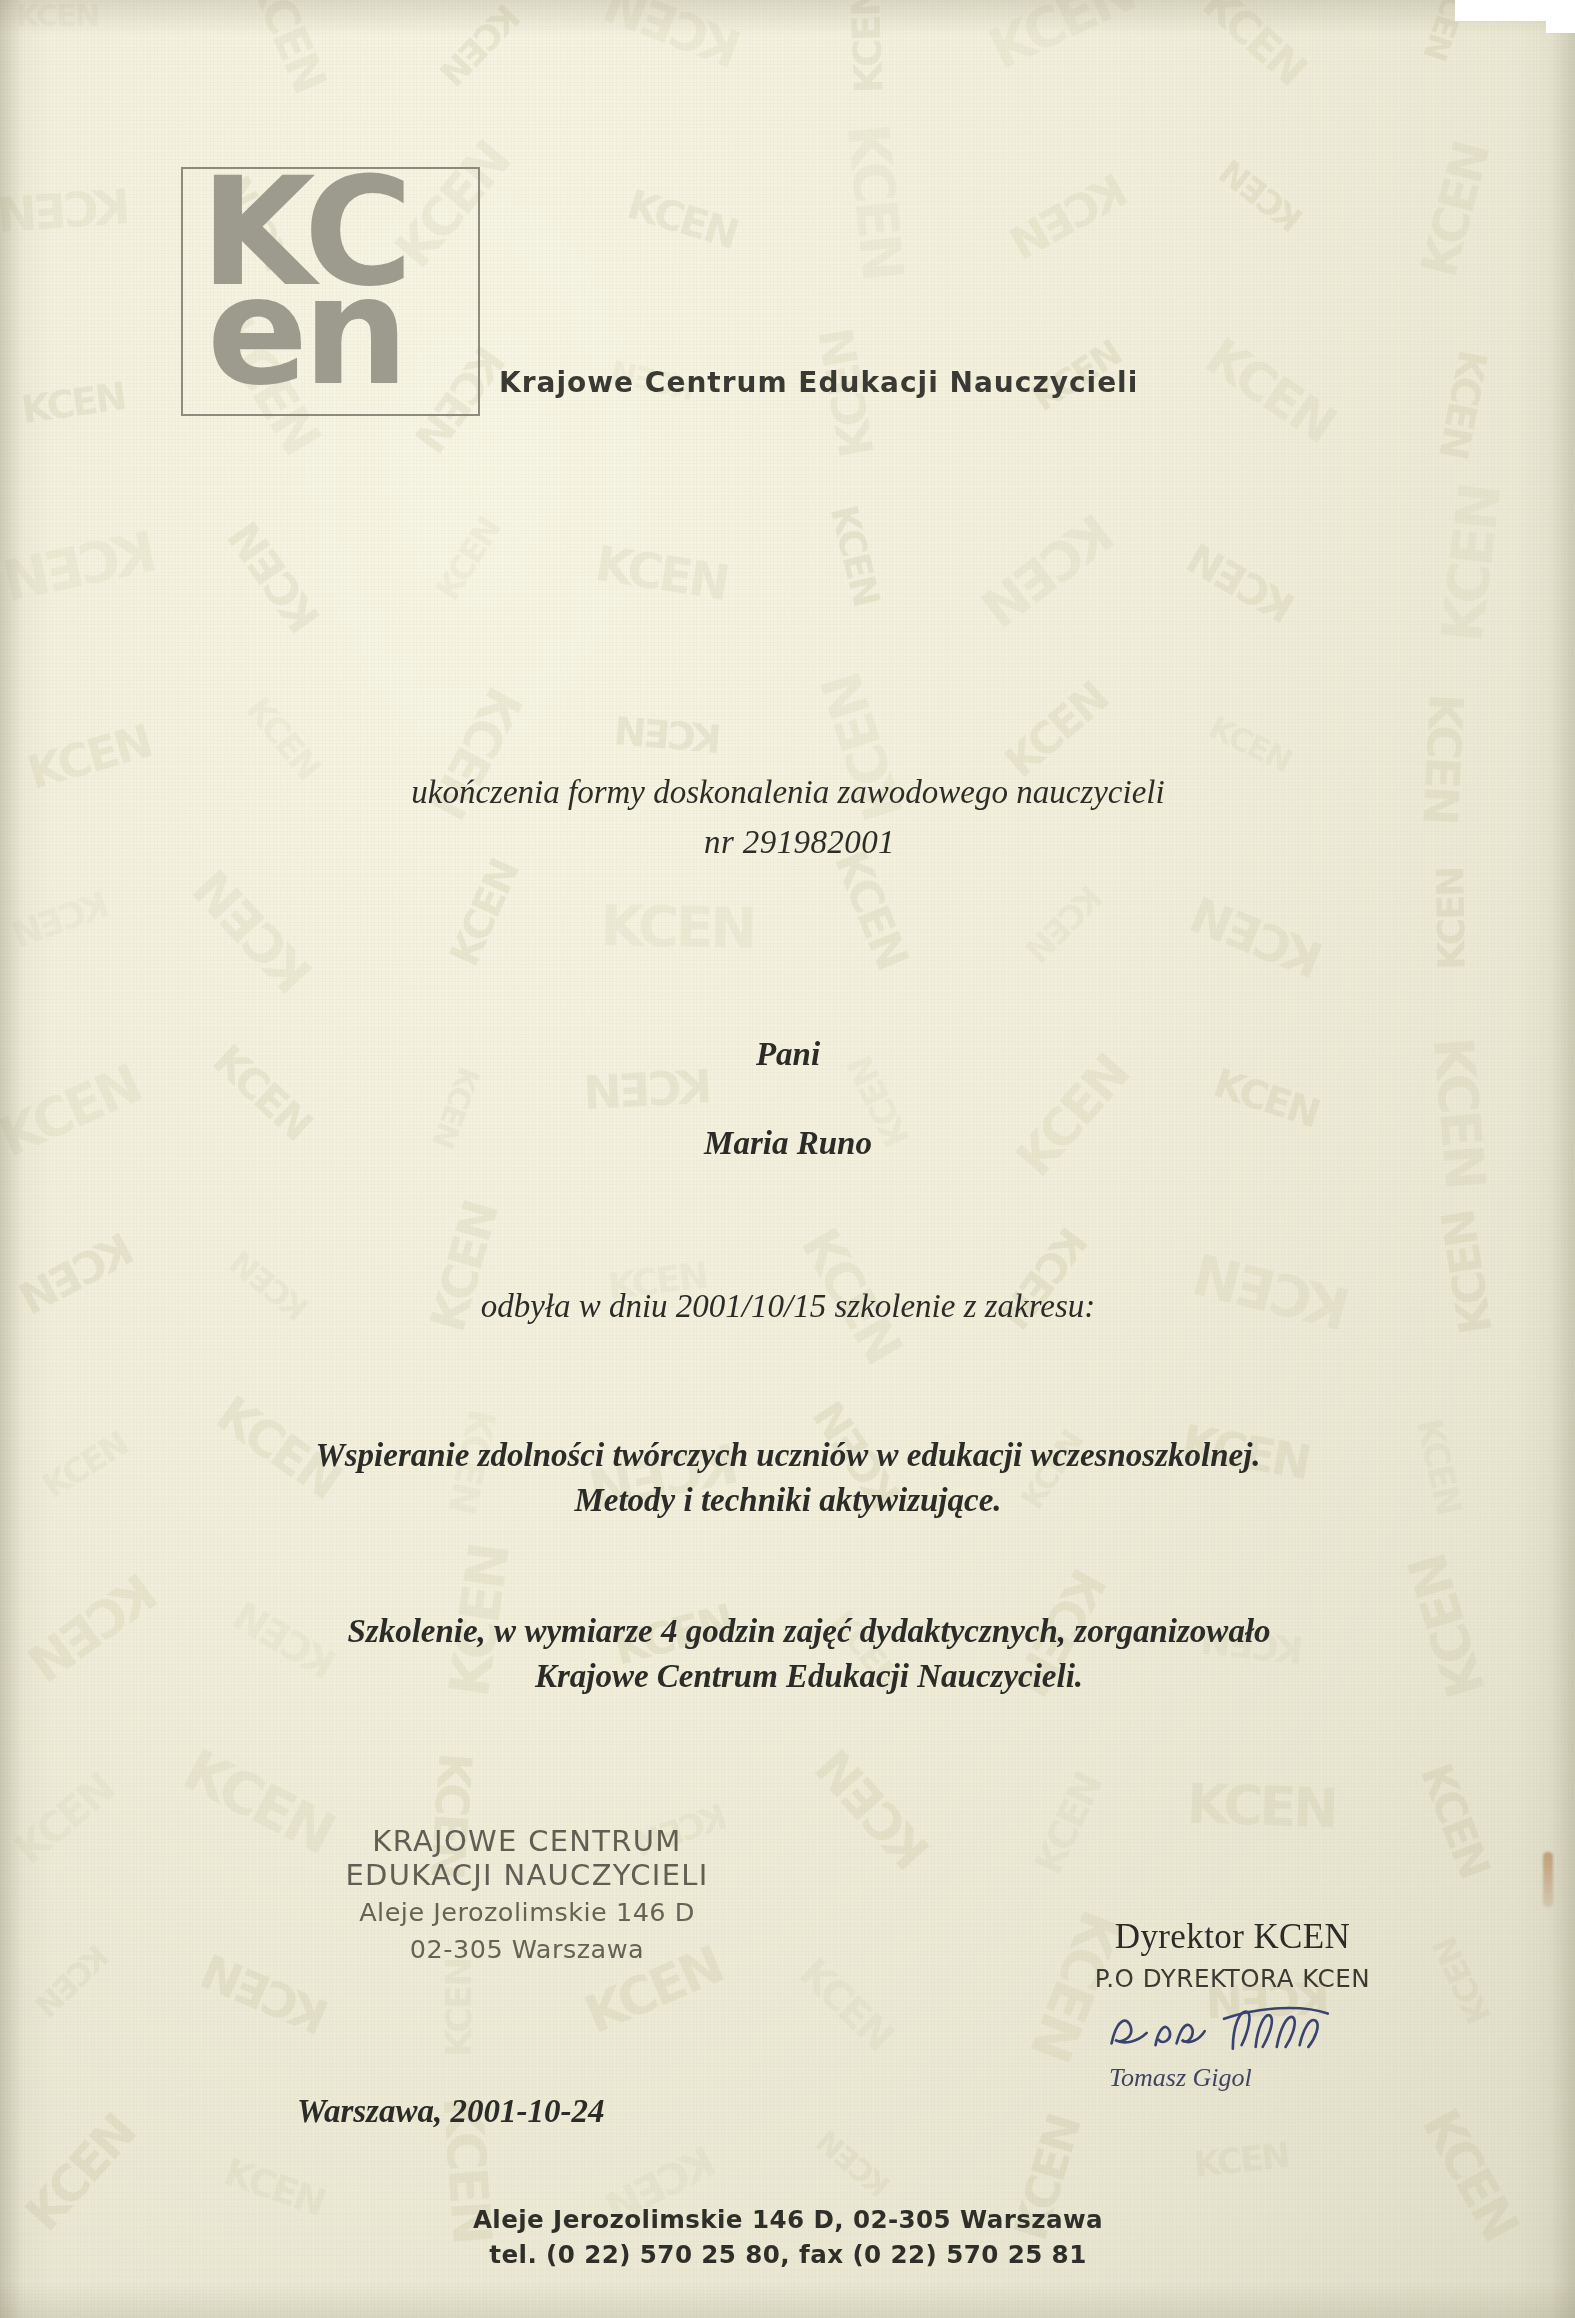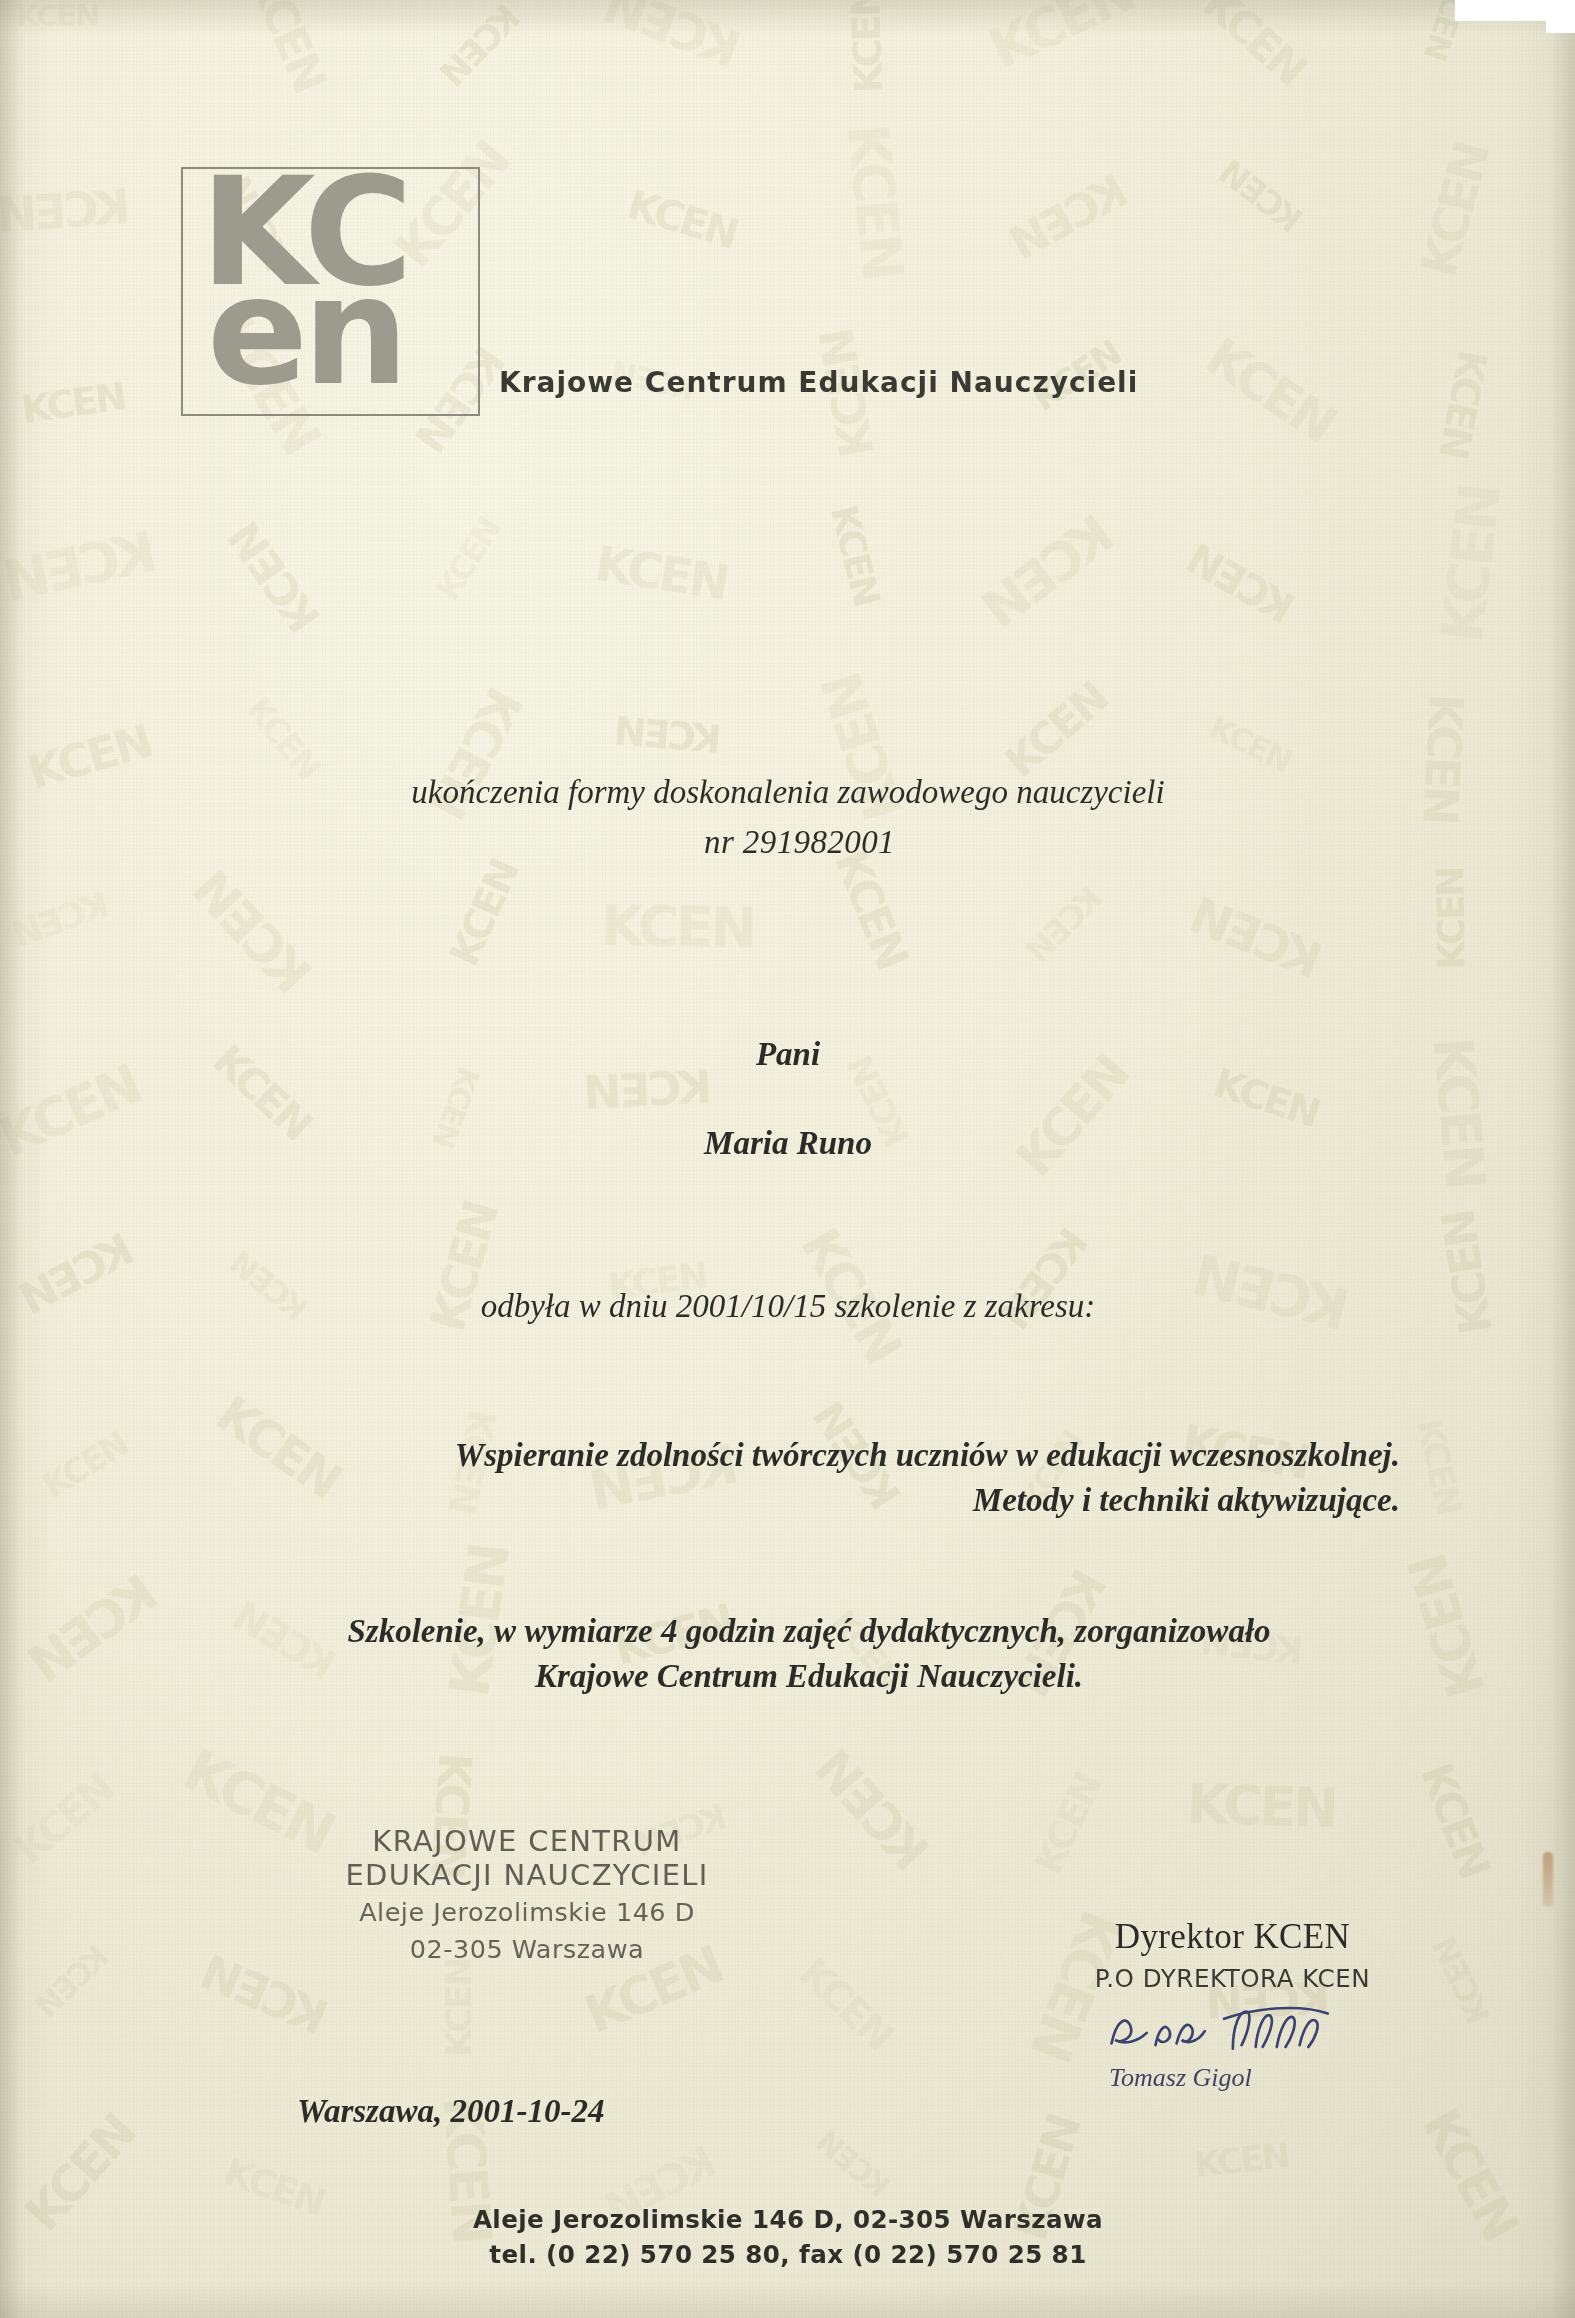--- a/index.html
+++ b/index.html
@@ -178,21 +178,21 @@
     text-align: center;
     font-style: italic;
     font-size: 33px;
   }
 
   #course-title {
     position: absolute;
     left: 176px;
     right: 176px;
     top: 1433px;
-    text-align: right;
+    text-align: center;
     font-style: italic;
     font-size: 33px;
     line-height: 1.35;
     font-weight: 600;
   }
 
   #organizer-block {
     position: absolute;
     left: 202px;
     right: 160px;

